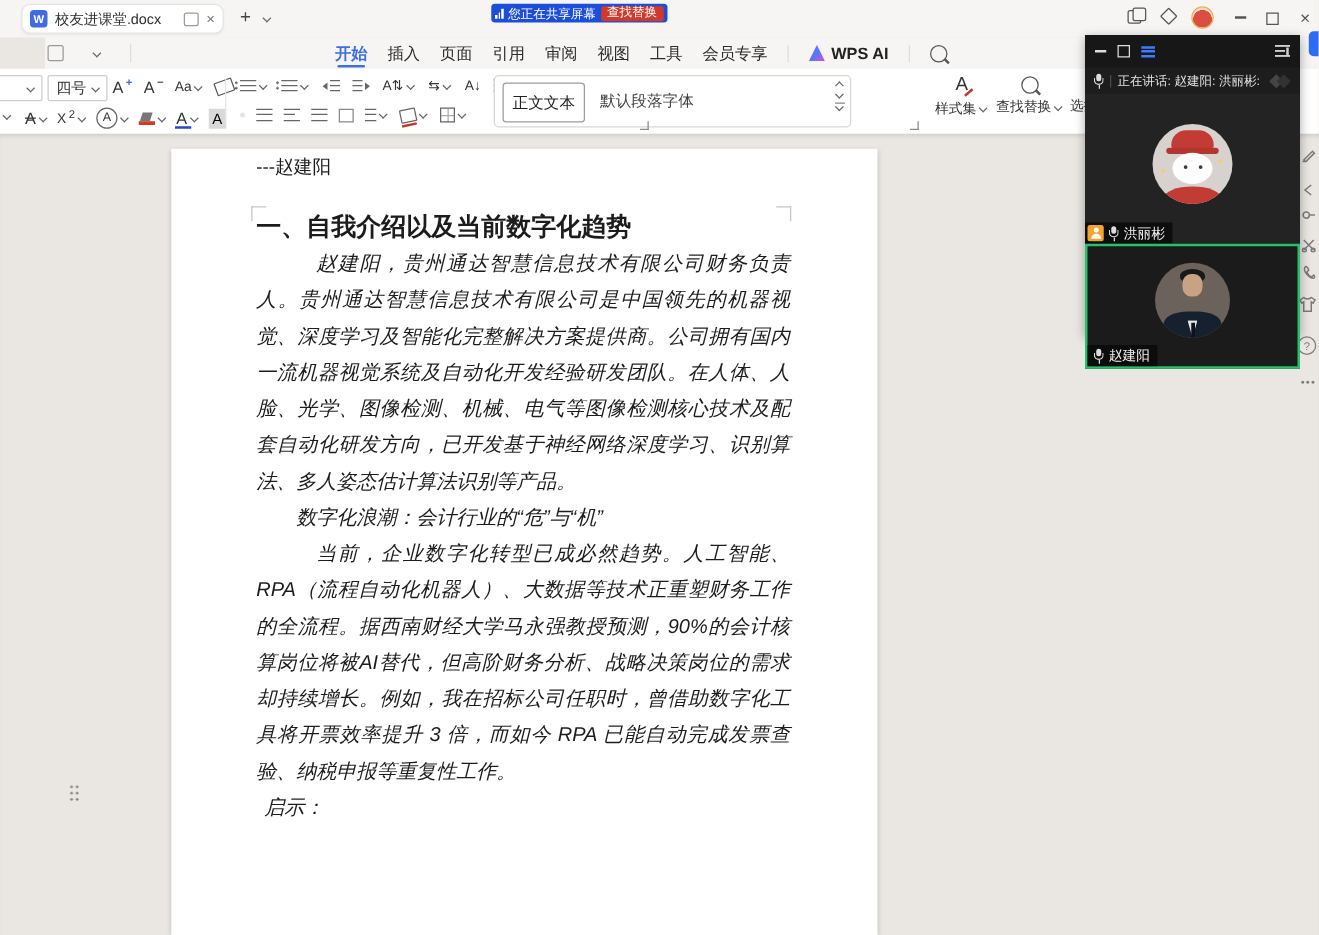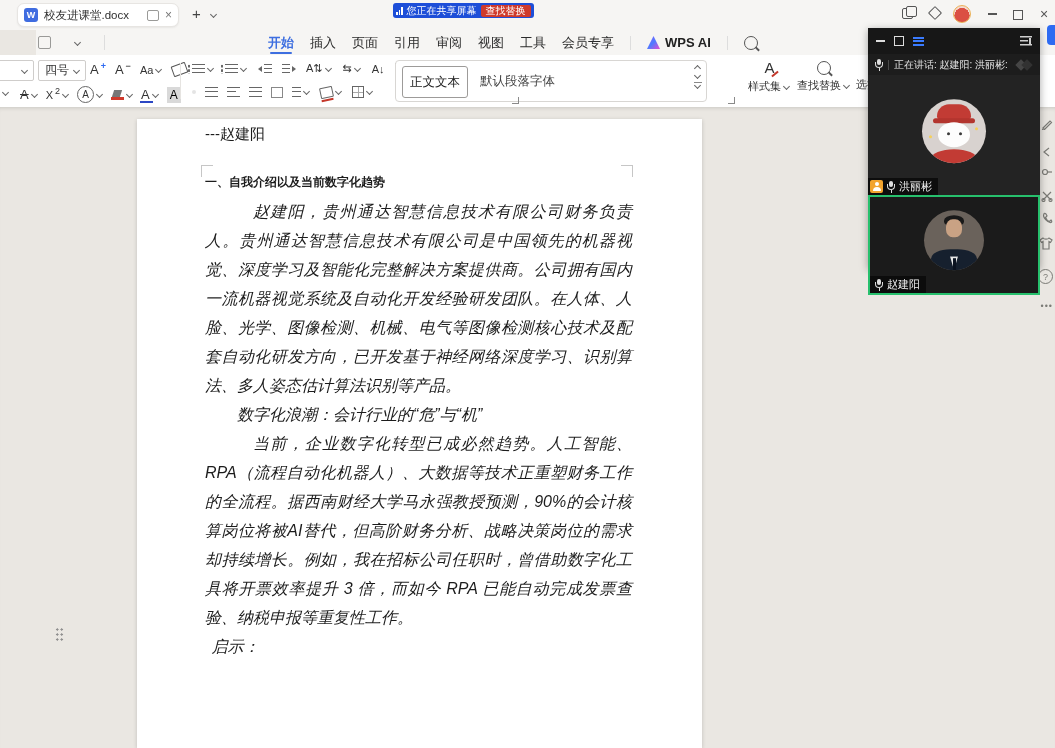--- a/index.html
+++ b/index.html
@@ -85,21 +85,21 @@
   .tri-r{width:0;height:0;border-top:3px solid transparent;border-bottom:3px solid transparent;border-left:4px solid #666;}
   .tri-l{width:0;height:0;border-top:3px solid transparent;border-bottom:3px solid transparent;border-right:4px solid #666;}
   .sort-az{font-size:11px;color:#333;}
   .pmark{width:12px;height:11px;border:1px dashed #888;box-sizing:border-box;}
   .active-bg{background:#e4e4e4;border-radius:2px;padding:2px;}
   .bucket{width:11px;height:9px;border:1.2px solid #666;transform:rotate(-12deg);position:relative;border-radius:1px;}
   .bucket::after{content:"";position:absolute;left:-1px;bottom:-4px;width:12px;height:2px;background:#c4372a;}
   .bord-ic{width:12px;height:12px;border:1px solid #666;box-sizing:border-box;background:
     linear-gradient(#aaa,#aaa) 50% 0/1px 12px no-repeat,
     linear-gradient(#aaa,#aaa) 0 50%/12px 1px no-repeat;}
-  .styles-card{position:absolute;left:395px;top:5px;width:312px;height:42px;border:1px solid #d8d6d3;border-radius:4px;background:#fff;box-sizing:border-box;}
+  .styles-card{position:absolute;left:395px;top:5px;width:286px;height:42px;border:1px solid #d8d6d3;border-radius:4px;background:#fff;box-sizing:border-box;}
   .style-chip{position:absolute;left:6px;top:5px;width:64px;height:30px;border:1.6px solid #9d9b99;border-radius:3px;
               display:flex;align-items:center;justify-content:center;font-size:12.5px;color:#222;}
   .style-default{position:absolute;left:84px;top:0;height:40px;display:flex;align-items:center;font-size:12.5px;color:#444;}
   .spinner{position:absolute;right:4px;top:3px;display:flex;flex-direction:column;gap:3px;align-items:center;}
   .cv.up::before{transform:rotate(-135deg);top:2px;}
   .launcher{position:absolute;width:6px;height:6px;border-right:1.2px solid #8a8a8a;border-bottom:1.2px solid #8a8a8a;}
   .big-tool{position:absolute;top:4px;display:flex;flex-direction:column;align-items:center;gap:3px;}
   .big-tool .lbl{font-size:11px;color:#333;display:flex;align-items:center;gap:2px;white-space:nowrap;}
   .stylset-ic{font-size:15px;color:#333;position:relative;}
   .stylset-ic::after{content:"";position:absolute;right:-4px;bottom:1px;width:8px;height:2px;background:#c4372a;transform:rotate(-40deg);}
@@ -108,21 +108,21 @@
 
   
   .workspace{position:absolute;left:0;top:107px;width:1055px;height:641px;background:#eae7e2;box-shadow:inset 0 4px 5px -4px rgba(0,0,0,.2);}
   .page{position:absolute;left:137px;top:12px;width:565px;height:629px;background:#fff;box-shadow:0 1px 4px rgba(0,0,0,.18);overflow:hidden;}
   .crop{position:absolute;width:11px;height:11px;}
   .crop.tl{left:64px;top:46px;border-left:1px solid #c6c6c6;border-top:1px solid #c6c6c6;}
   .crop.tr{left:484px;top:46px;border-right:1px solid #c6c6c6;border-top:1px solid #c6c6c6;}
   .content{position:absolute;left:68px;top:0;width:427px;color:#1c1c1c;}
   .doc-title{margin-top:70px;font-size:22px;font-weight:600;text-align:center;line-height:34px;letter-spacing:.5px;color:#161616;}
   .doc-byline{text-align:left;font-size:15px;line-height:30px;padding-right:8px;}
-  .doc-heading{font-weight:bold;font-size:12px;line-height:29px;margin-top:19px;}
+  .doc-heading{font-weight:bold;font-size:20px;line-height:29px;margin-top:19px;}
   .doc-p{font-size:16px;line-height:29px;text-align:justify;margin:0;font-style:italic;}
   .ind3{text-indent:3em;}.ind2{text-indent:2em;}.ind05{text-indent:.4em;}
   .drag-dots{position:absolute;left:55px;top:520px;width:9px;height:14px;
     background:radial-gradient(circle,#8f8f8f 1.1px,transparent 1.3px) 0 0/4.5px 5px;}
 
   
   .meet{position:absolute;left:868px;top:28px;width:172px;height:240px;background:#1d1d1d;z-index:50;box-shadow:0 2px 8px rgba(0,0,0,.35);}
   .meet-head{position:absolute;left:0;top:0;width:100%;height:26px;background:#171717;display:flex;align-items:center;padding:0 8px;gap:9px;box-sizing:border-box;}
   .mh-min{width:9px;height:2px;background:#ddd;}
   .mh-win{width:8px;height:8px;border:1.2px solid #ddd;}

